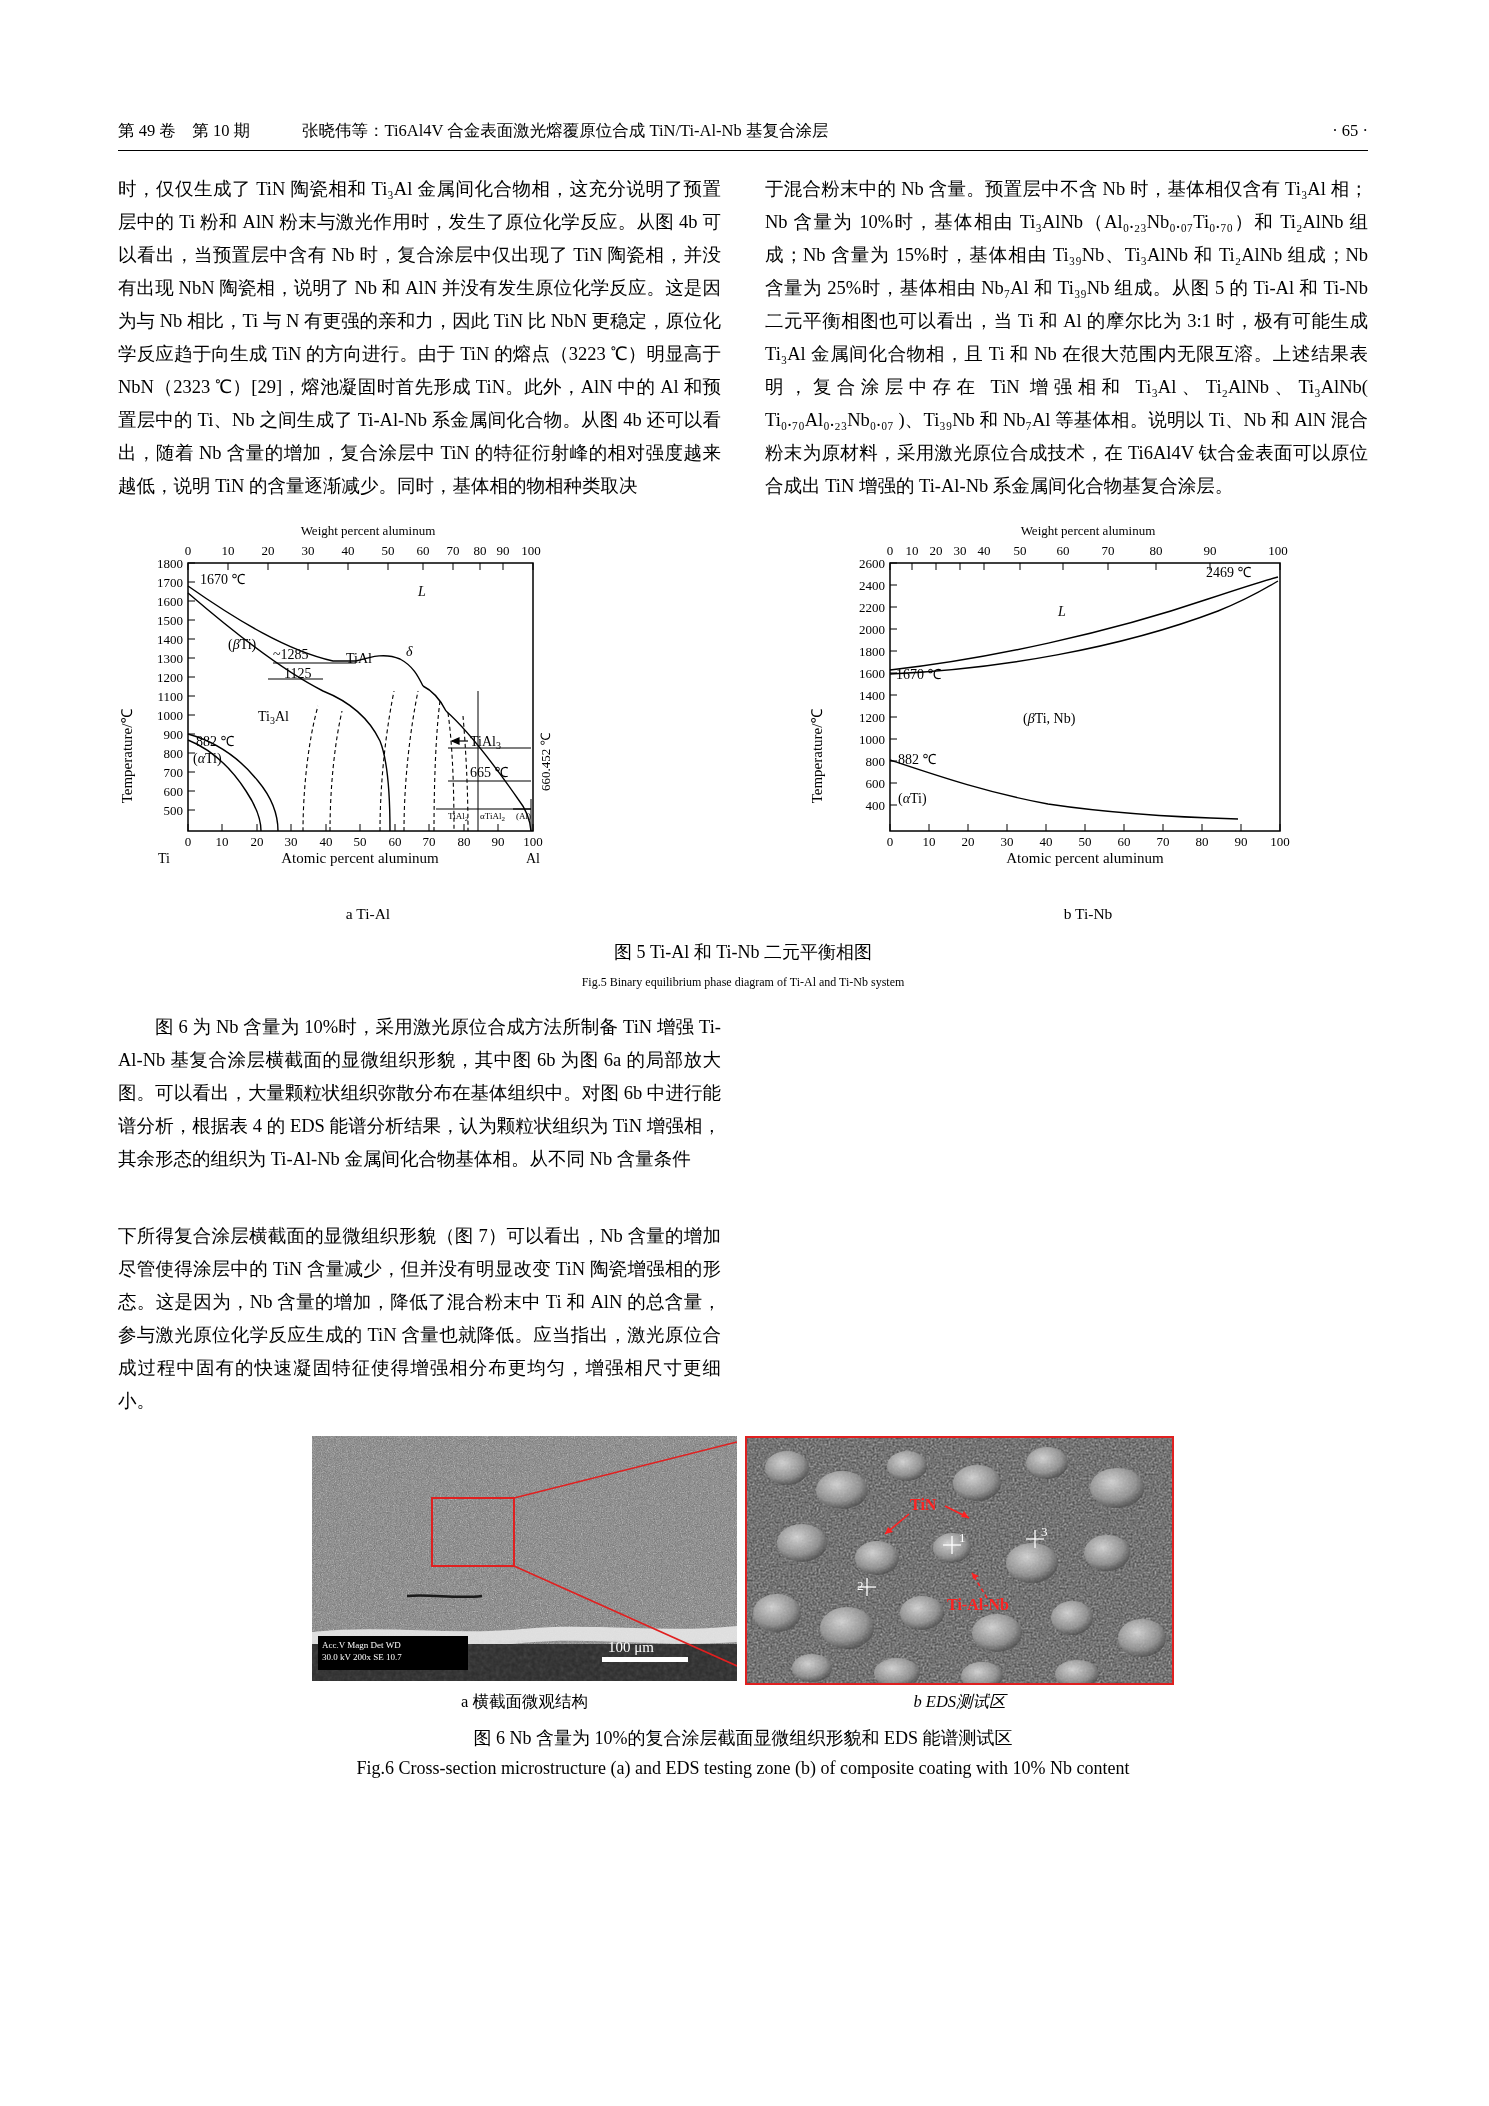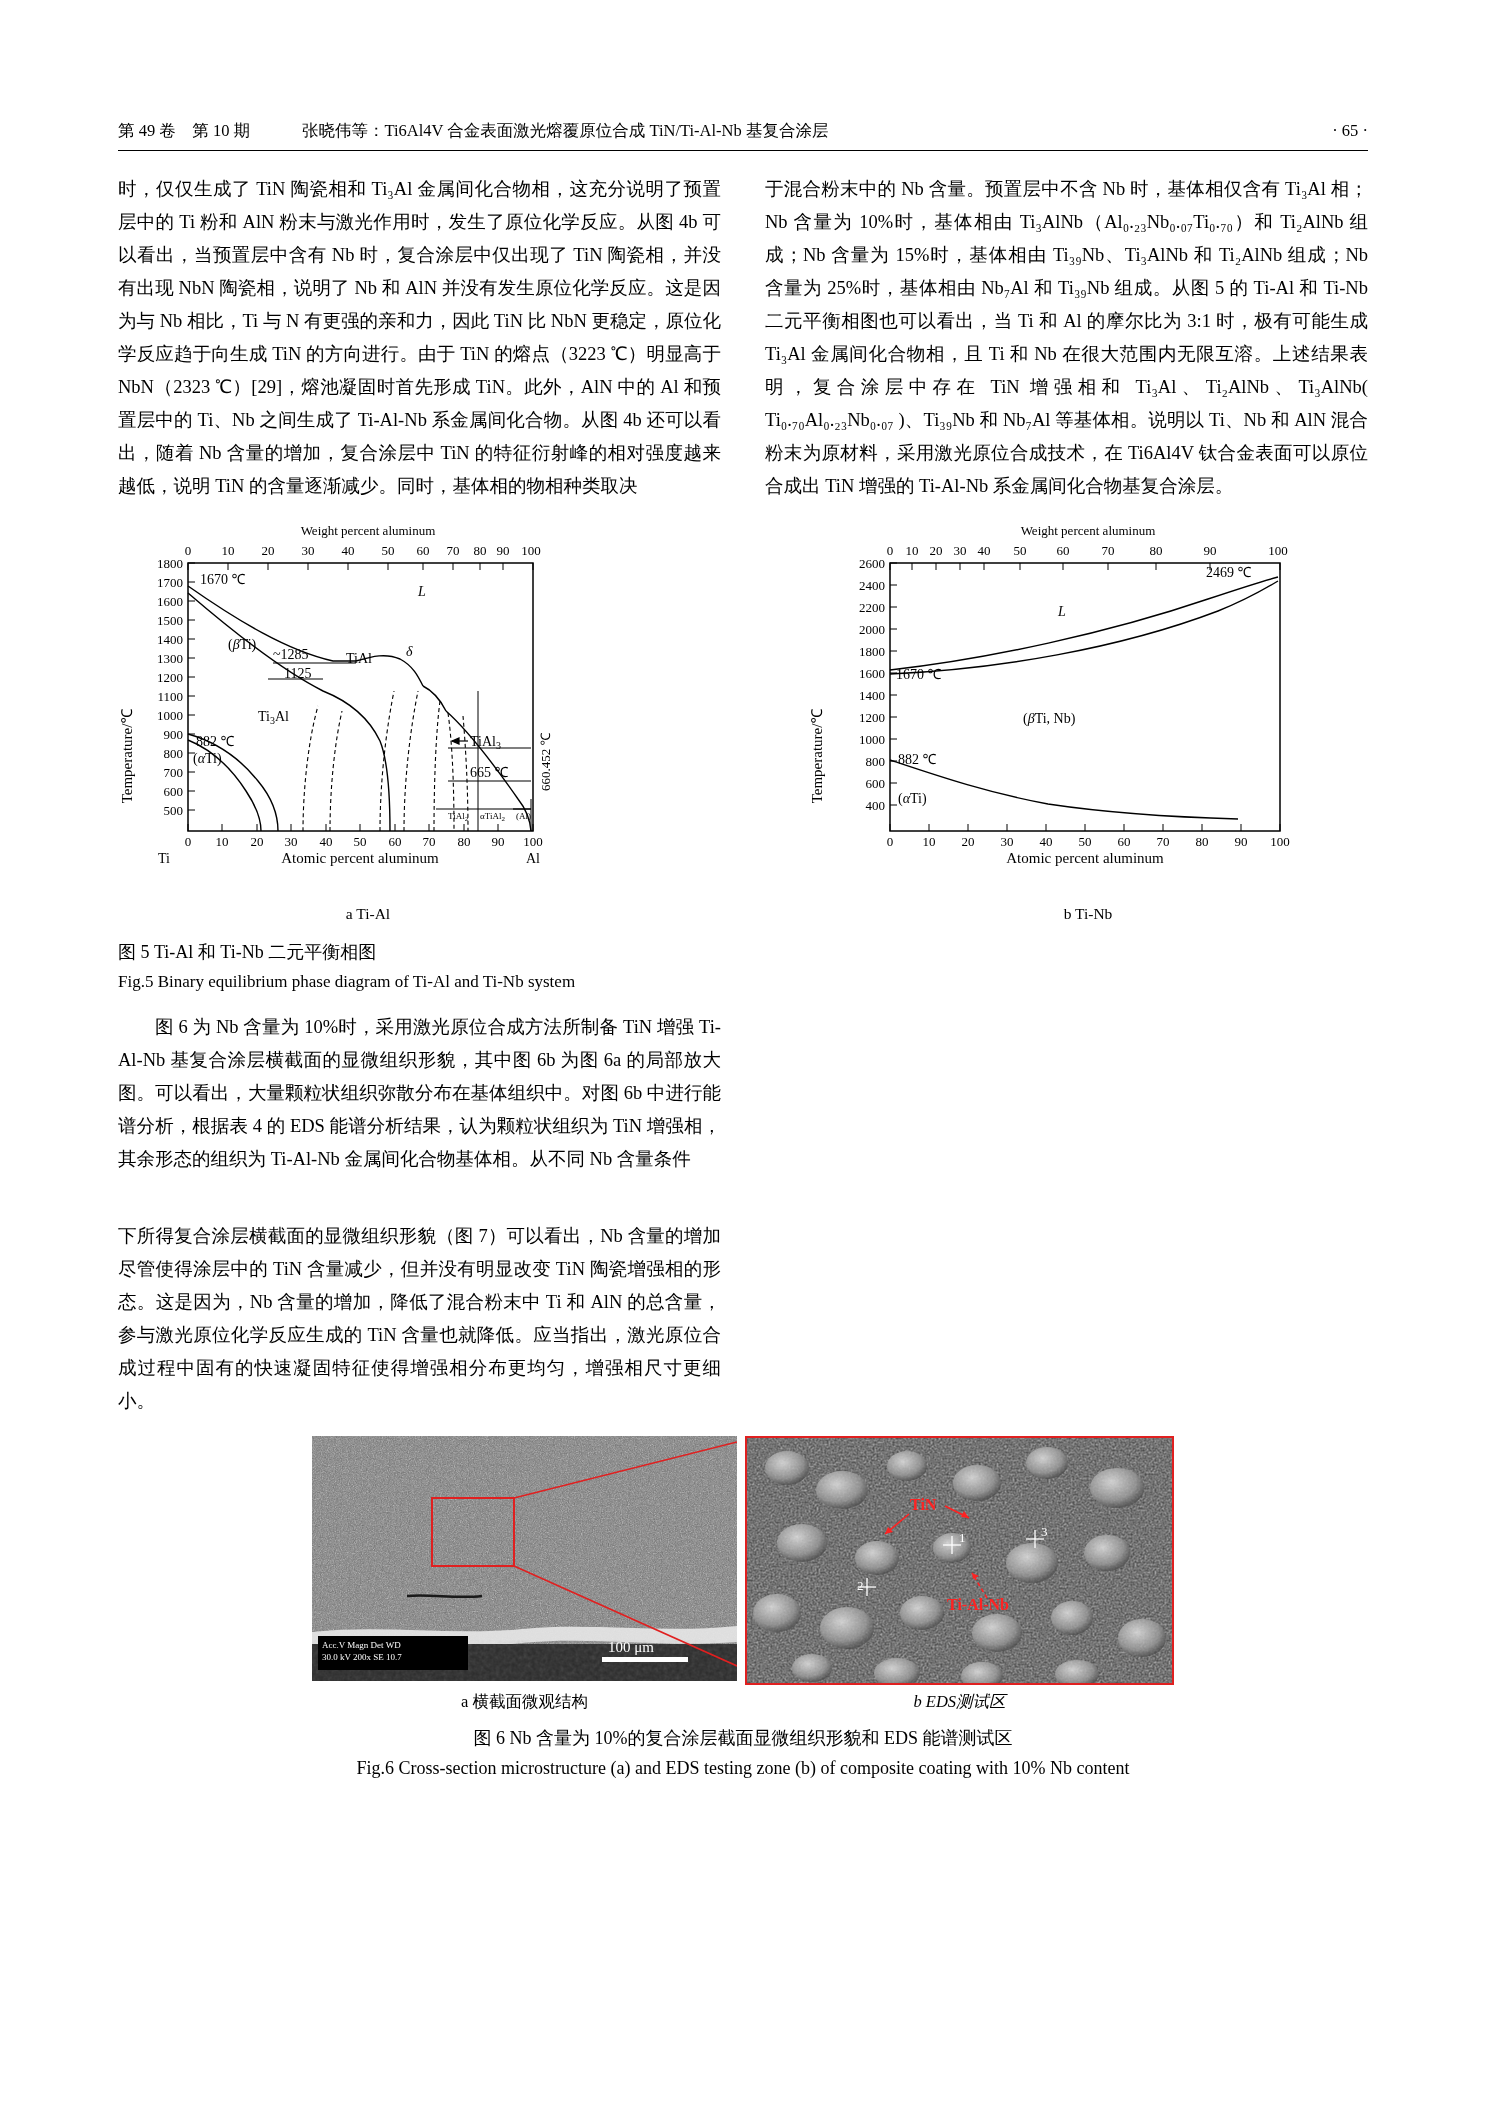--- a/index.html
+++ b/index.html
@@ -36,24 +36,24 @@
   
   .fig5wrap{margin-top:20px;}
   .fig5row{display:flex;justify-content:space-between;}
   .diagram{position:relative;}
   .dg-title{
     font-size:13px;text-align:center;font-family:"Liberation Serif",serif;
     margin-bottom:2px;
   }
   .subcap{text-align:center;font-size:15.5px;margin-top:4px;font-family:"Liberation Serif",serif;}
   .fig-cap{
-    text-align:left;font-size:18px;margin-top:14px;line-height:30px;
+    text-align:center;font-size:18px;margin-top:14px;line-height:30px;
     font-family:"Liberation Serif",serif;
   }
-  .fig-cap .en{font-size:17px;}
+  .fig-cap .en{font-size:12px;}
 
   
   .fig6wrap{margin-top:18px;}
   .fig6row{display:flex;justify-content:center;gap:8px;}
   .micro{position:relative;overflow:hidden;}
   .fig6cap{text-align:center;font-size:18px;margin-top:10px;line-height:30px;}
   .fig6sub{display:flex;justify-content:center;gap:8px;margin-top:6px;}
   .fig6sub div{text-align:center;font-size:16.5px;font-family:"Liberation Serif",serif;}
   svg{display:block;}
   .t{font-family:"Liberation Serif",serif;}

